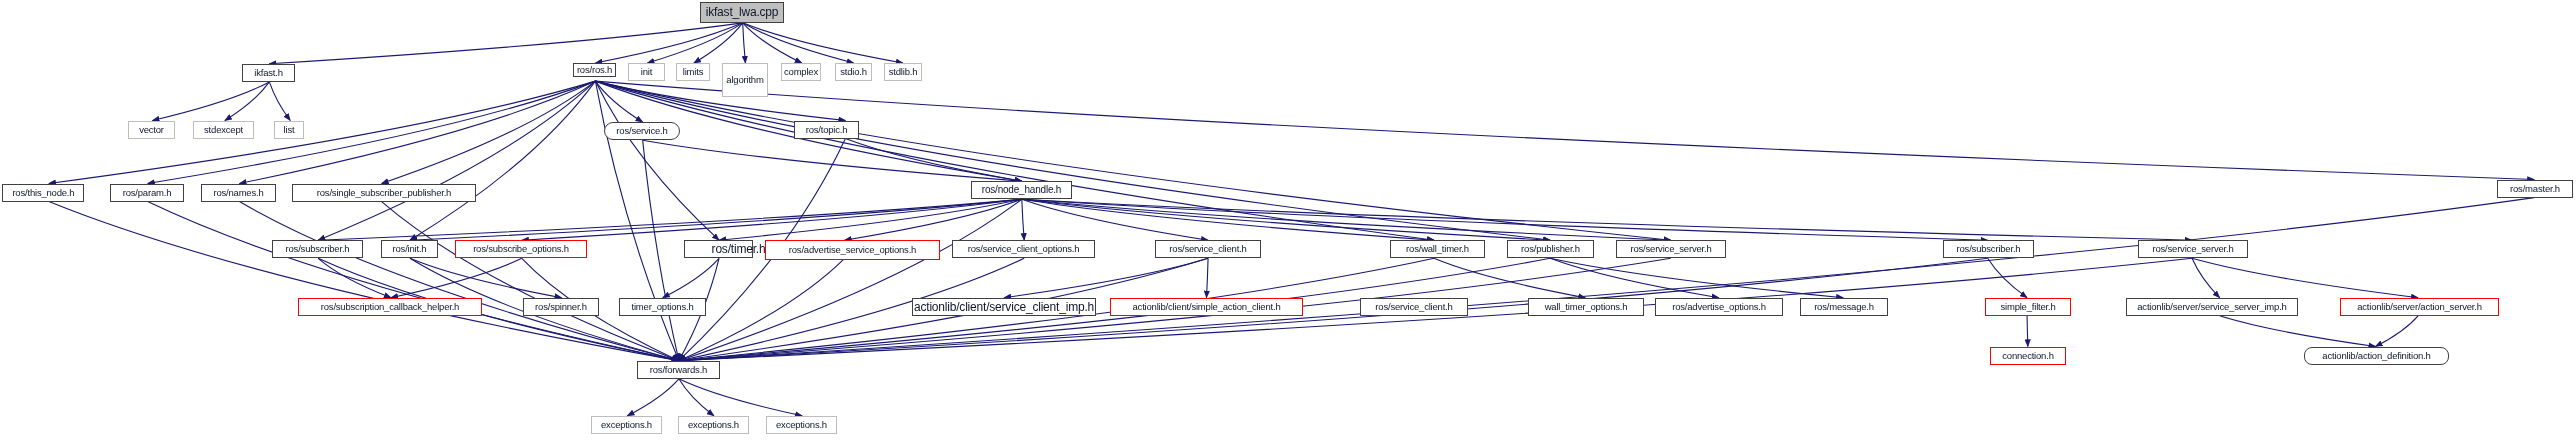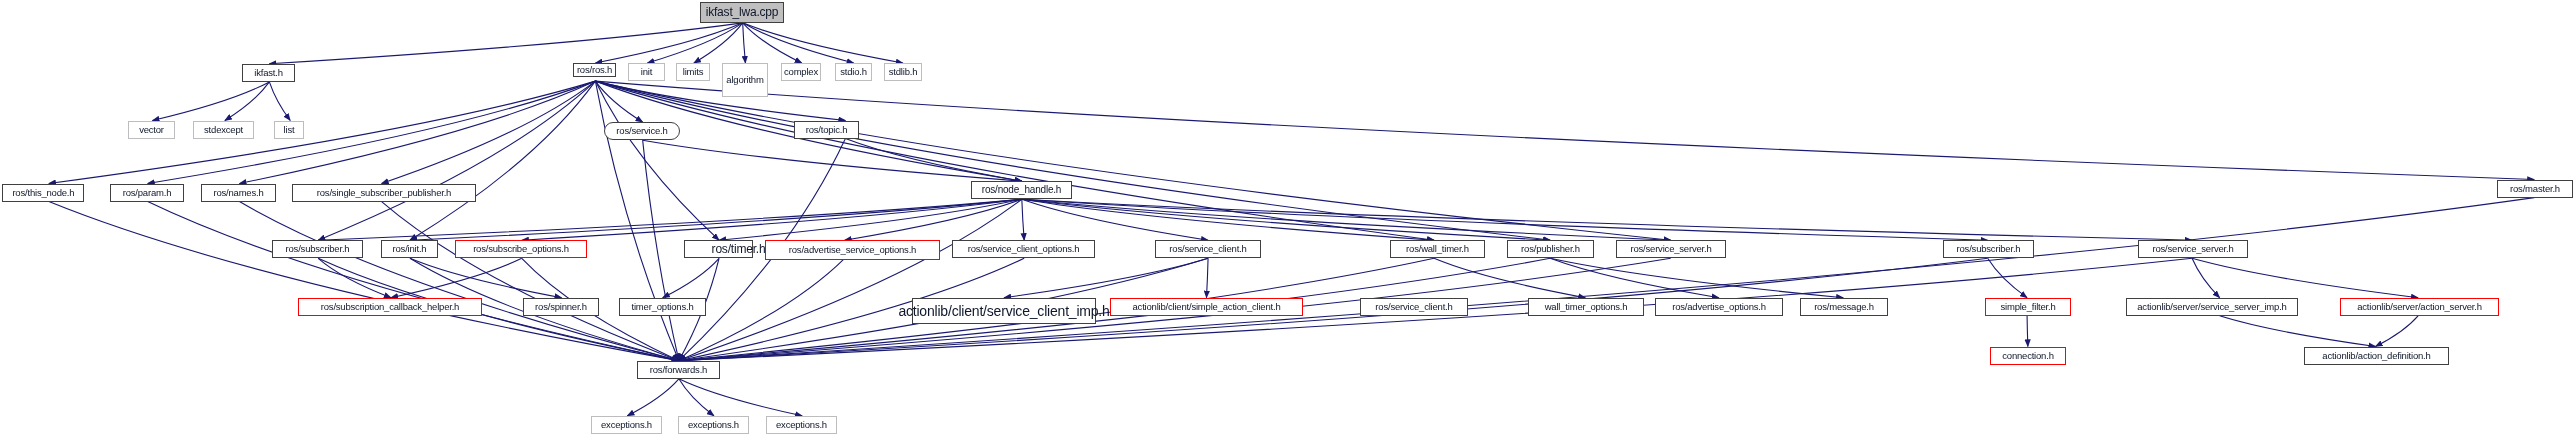--- a/index.html
+++ b/index.html
@@ -155,30 +155,30 @@
       <div class="node dark" style="left: 952px; top: 240px; width: 143px; height: 18px; font-size: 9.5px;">ros/service_client_options.h</div>
       <div class="node dark" style="left: 1155px; top: 240px; width: 106px; height: 18px; font-size: 9.5px;">ros/service_client.h</div>
       <div class="node dark" style="left: 1390px; top: 240px; width: 95px; height: 18px; font-size: 9.5px;">ros/wall_timer.h</div>
       <div class="node dark" style="left: 1507px; top: 240px; width: 87px; height: 18px; font-size: 9.5px;">ros/publisher.h</div>
       <div class="node dark" style="left: 1616px; top: 240px; width: 110px; height: 18px; font-size: 9.5px;">ros/service_server.h</div>
       <div class="node dark" style="left: 1943px; top: 240px; width: 91px; height: 18px; font-size: 9.5px;">ros/subscriber.h</div>
       <div class="node dark" style="left: 2138px; top: 240px; width: 110px; height: 18px; font-size: 9.5px;">ros/service_server.h</div>
       <div class="node red" style="left: 298px; top: 298px; width: 184px; height: 18px; font-size: 9.5px;">ros/subscription_callback_helper.h</div>
       <div class="node dark" style="left: 523px; top: 298px; width: 76px; height: 18px; font-size: 9.5px;">ros/spinner.h</div>
       <div class="node dark" style="left: 619px; top: 298px; width: 87px; height: 18px; font-size: 9.5px;">timer_options.h</div>
-      <div class="node dark" style="left: 912px; top: 298px; width: 184px; height: 26px; font-size: 14px;">actionlib/client/service_client_imp.h</div>
+      <div class="node dark" style="left: 912px; top: 298px; width: 184px; height: 18px; font-size: 12px;">actionlib/client/service_client_imp.h</div>
       <div class="node red" style="left: 1110px; top: 298px; width: 193px; height: 18px; font-size: 9.5px;">actionlib/client/simple_action_client.h</div>
       <div class="node dark" style="left: 1360px; top: 298px; width: 108px; height: 18px; font-size: 9.5px;">ros/service_client.h</div>
       <div class="node dark" style="left: 1528px; top: 298px; width: 116px; height: 18px; font-size: 9.5px;">wall_timer_options.h</div>
       <div class="node dark" style="left: 1655px; top: 298px; width: 128px; height: 18px; font-size: 9.5px;">ros/advertise_options.h</div>
       <div class="node dark" style="left: 1800px; top: 298px; width: 88px; height: 18px; font-size: 9.5px;">ros/message.h</div>
       <div class="node red" style="left: 1985px; top: 298px; width: 86px; height: 18px; font-size: 9.5px;">simple_filter.h</div>
       <div class="node dark" style="left: 2126px; top: 298px; width: 172px; height: 18px; font-size: 9.5px;">actionlib/server/service_server_imp.h</div>
       <div class="node red" style="left: 2340px; top: 298px; width: 159px; height: 18px; font-size: 9.5px;">actionlib/server/action_server.h</div>
       <div class="node red" style="left: 1990px; top: 347px; width: 76px; height: 18px; font-size: 9.5px;">connection.h</div>
-      <div class="node dark" style="left: 2304px; top: 347px; width: 145px; height: 18px; font-size: 9.5px;">actionlib/action_definition.h</div>
+      <div class="node dark" style="left: 2304px; top: 347px; width: 145px; height: 18px; font-size: 9.5px; border-radius: 8px;">actionlib/action_definition.h</div>
       <div class="node dark" style="left: 637px; top: 361px; width: 83px; height: 18px; font-size: 9.5px;">ros/forwards.h</div>
       <div class="node light" style="left: 591px; top: 416px; width: 71px; height: 18px; font-size: 9.5px;">exceptions.h</div>
       <div class="node light" style="left: 678px; top: 416px; width: 71px; height: 18px; font-size: 9.5px;">exceptions.h</div>
       <div class="node light" style="left: 766px; top: 416px; width: 71px; height: 18px; font-size: 9.5px;">exceptions.h</div>
     </div>
 </div>
 
 
 </body></html>

